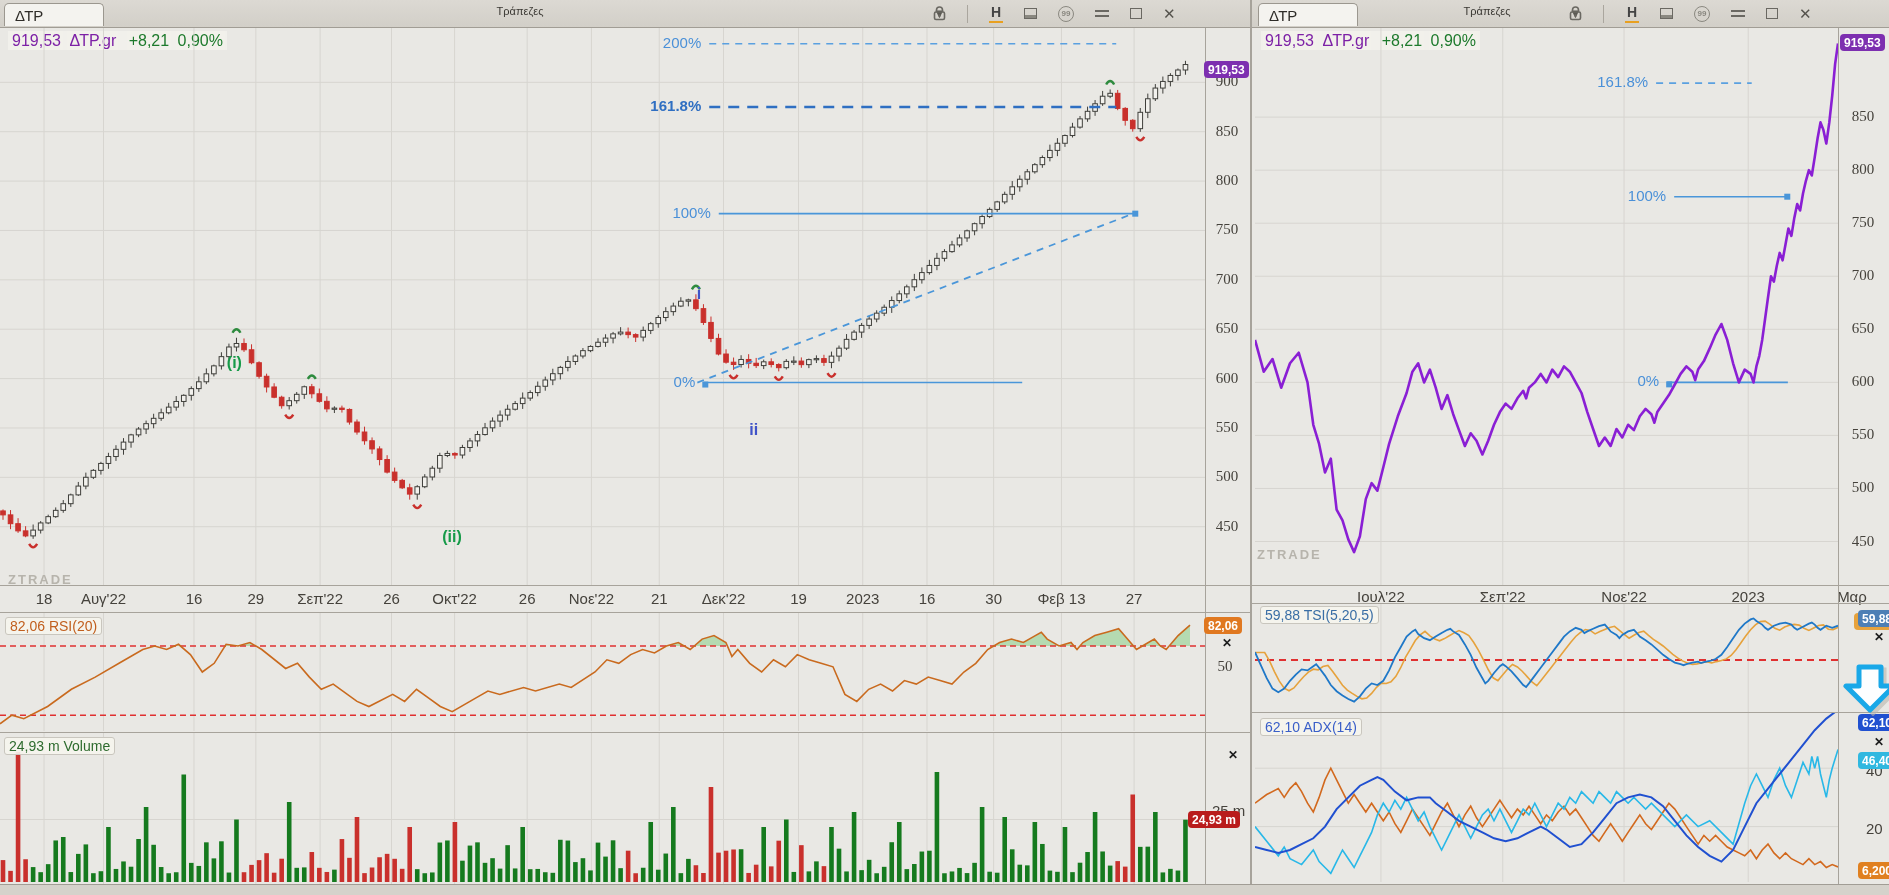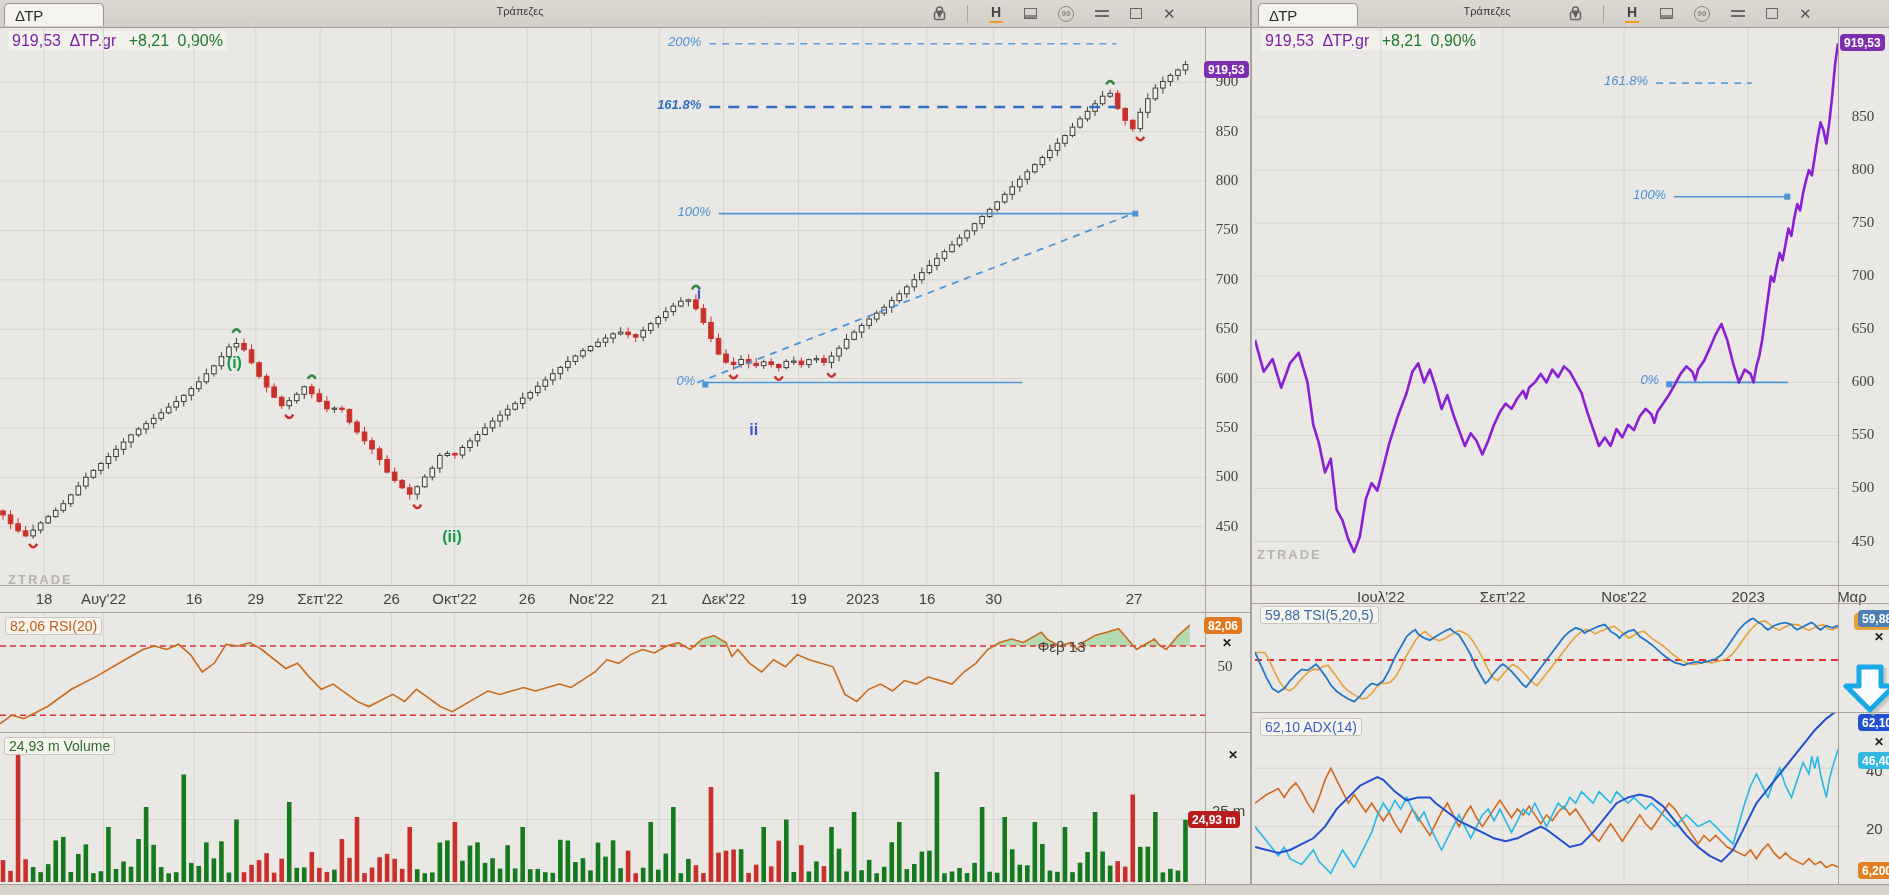--- a/index.html
+++ b/index.html
@@ -39,21 +39,21 @@
   .chip{position:absolute;font-size:14px;padding:0 4px;background:rgba(245,244,238,.92);
         border:1px solid #c9c6be;border-radius:3px;z-index:5;white-space:nowrap;}
   .chip-rsi{color:#c15f1e;}
   .chip-vol{color:#2e6b2e;}
   .chip-tsi{color:#3a6ea5;}
   .chip-adx{color:#3a5fc8;}
   .closex{position:absolute;font-size:12px;font-weight:bold;color:#1c1c1c;cursor:pointer;z-index:7;}
   .axlbl{position:absolute;font-size:15px;color:#45423c;z-index:3;}
   .axlbl.r{width:42px;text-align:center;font-family:Liberation Serif, serif;}
   .axlbl.c{width:64px;text-align:center;}
-  .fiblbl{position:absolute;font-size:13px;color:#4a90d8;width:72px;text-align:right;z-index:4;font-style:italic;}
+  .fiblbl{position:absolute;font-size:15px;color:#4a90d8;width:72px;text-align:right;z-index:4;}
   .fiblbl.bold{font-weight:bold;color:#2f6fc2;}
   .ell{position:absolute;font-weight:bold;font-size:16px;z-index:4;}
   .ell.g{color:#169a48;}
   .ell.b{color:#4053c8;}
   .wm{position:absolute;font-size:13px;font-weight:bold;letter-spacing:2px;color:#b7b4ac;z-index:2;}
   .hline{position:absolute;height:1px;background:#a7a39b;z-index:4;}
   .vline{position:absolute;width:1px;background:#a7a39b;z-index:4;}
   .bstrip{position:absolute;left:0;top:884px;width:1889px;height:11px;
           background:#d5d2cb;border-top:1px solid #a19d95;z-index:5;}
   svg{position:absolute;z-index:1;}
@@ -548,21 +548,21 @@
     <div class="axlbl c" style="left: 359.51px; top: 590px;">26</div>
     <div class="axlbl c" style="left: 422.58px; top: 590px;">Οκτ'22</div>
     <div class="axlbl c" style="left: 495.17px; top: 590px;">26</div>
     <div class="axlbl c" style="left: 559.43px; top: 590px;">Νοε'22</div>
     <div class="axlbl c" style="left: 627.26px; top: 590px;">21</div>
     <div class="axlbl c" style="left: 691.52px; top: 590px;">Δεκ'22</div>
     <div class="axlbl c" style="left: 766.49px; top: 590px;">19</div>
     <div class="axlbl c" style="left: 830.75px; top: 590px;">2023</div>
     <div class="axlbl c" style="left: 895.01px; top: 590px;">16</div>
     <div class="axlbl c" style="left: 961.65px; top: 590px;">30</div>
-    <div class="axlbl c" style="left: 1029.48px; top: 590px; margin-top: 48px;">Φεβ 13</div>
+    <div class="axlbl c" style="left: 1029.48px; top: 590px;">Φεβ 13</div>
     <div class="axlbl c" style="left: 1102.07px; top: 590px;">27</div>
     <svg width="1205" height="118" style="left: 0px; top: 613px;">
       <line x1="44.03" y1="0" x2="44.03" y2="118" stroke="#d7d5d0"></line>
       <line x1="103.52999999999999" y1="0" x2="103.52999999999999" y2="118" stroke="#d7d5d0"></line>
       <line x1="193.97" y1="0" x2="193.97" y2="118" stroke="#d7d5d0"></line>
       <line x1="255.85" y1="0" x2="255.85" y2="118" stroke="#d7d5d0"></line>
       <line x1="320.11" y1="0" x2="320.11" y2="118" stroke="#d7d5d0"></line>
       <line x1="391.51" y1="0" x2="391.51" y2="118" stroke="#d7d5d0"></line>
       <line x1="454.58" y1="0" x2="454.58" y2="118" stroke="#d7d5d0"></line>
       <line x1="527.17" y1="0" x2="527.17" y2="118" stroke="#d7d5d0"></line>

